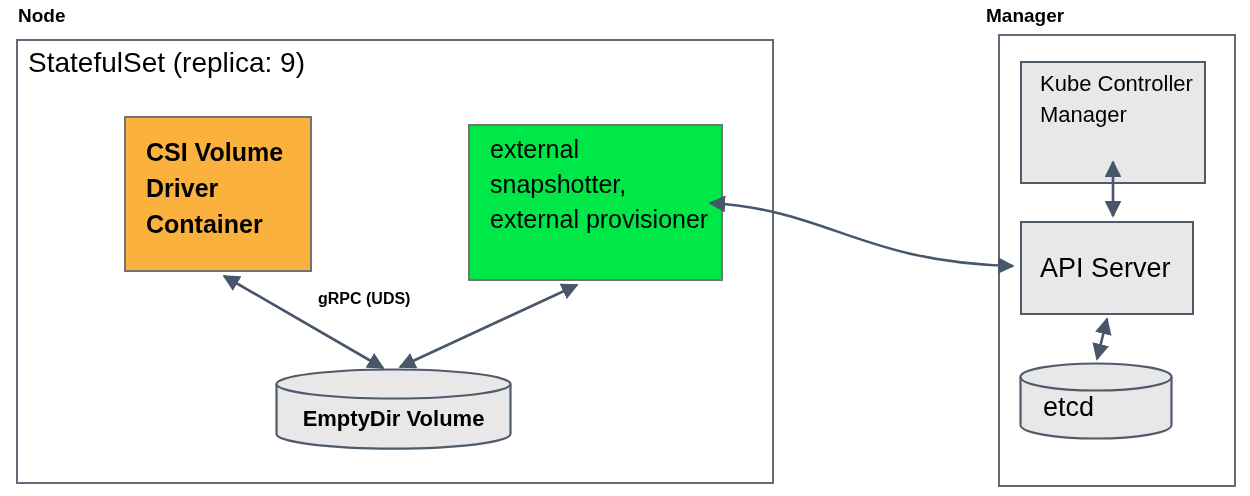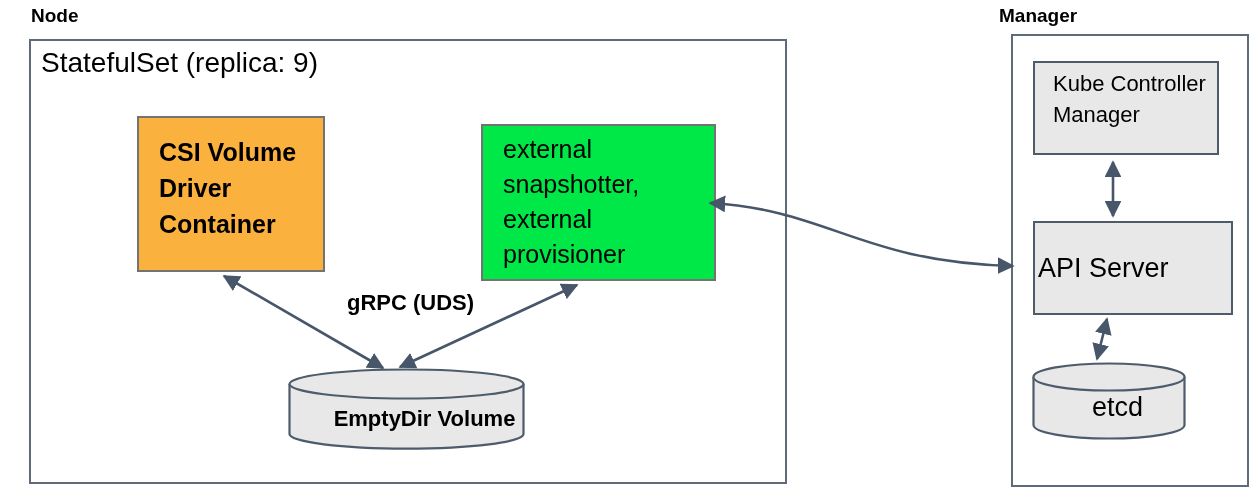--- a/index.html
+++ b/index.html
@@ -5,21 +5,21 @@
   html, body { margin: 0; padding: 0; background: #ffffff; }
   .canvas {
     position: relative;
     width: 1250px;
     height: 496px;
     background: #ffffff;
     font-family: "Liberation Sans", sans-serif;
     color: #000000;
     overflow: hidden;
   }
-  .abs { position: absolute; margin-left: 13px; }
+  .abs { position: absolute; }
 
   
   .frame {
     border: 2px solid #5f6b78;
     box-sizing: border-box;
     background: transparent;
   }
   .node-frame   { left: 16px;  top: 39px; width: 758px; height: 445px; }
   .master-frame { left: 998px; top: 34px; width: 238px; height: 453px; }
 
@@ -38,59 +38,58 @@
     border: 2px solid #737373;
     box-sizing: border-box;
   }
   .csi-box {
     left: 124px; top: 116px; width: 188px; height: 156px;
     background: #fbb13d;
     font-weight: 700; font-size: 25px; line-height: 36px;
     padding: 16px 14px 0 20px;
   }
   .sidecar-box {
-    left: 468px; top: 124px; width: 235px; height: 157px;
+    left: 468px; top: 124px; width: 255px; height: 157px;
     background: #00e848;
     font-weight: 400; font-size: 25px; line-height: 35px;
     padding: 6px 12px 0 20px;
   }
 
   .grpc-label {
-    left: 334px; top: 290px;
-    font-weight: 700; font-size: 22px;
+    left: 318px; top: 290px;
+    font-weight: 700; font-size: 16px;
   }
 
   
   .graybox {
     background: #e8e8e8;
     border: 2px solid #4d5b6b;
     box-sizing: border-box;
   }
   .kcm-box {
-    left: 1020px; top: 61px; width: 186px; height: 94px;
+    left: 1020px; top: 61px; width: 186px; height: 123px;
     font-size: 22px; line-height: 31px;
     padding: 5px 8px 0 18px;
   }
   .api-box {
-    left: 1020px; top: 221px; width: 200px; height: 94px;
+    left: 1020px; top: 221px; width: 174px; height: 94px;
     font-size: 27px;
     display: flex; align-items: center;
-    padding-left: 3px;
+    padding-left: 18px;
   }
 
   
   .cylinder { pointer-events: none; }
   .emptydir-cyl { left: 275px; top: 368px; width: 237px; height: 82px; }
   .etcd-cyl     { left: 1019px; top: 362px; width: 154px; height: 78px; }
   .cyl-label {
     position: absolute;
     font-weight: 700; font-size: 22px;
     left: 0; right: 0; text-align: center;
     top: 38px;
-    padding-left: 36px;
   }
   .etcd-label {
     font-weight: 400; font-size: 27px;
     text-align: left; left: 24px; right: auto; top: 30px;
   }
 
   
   .arrows-layer {
     position: absolute; left: 0; top: 0;
     width: 1250px; height: 496px;

